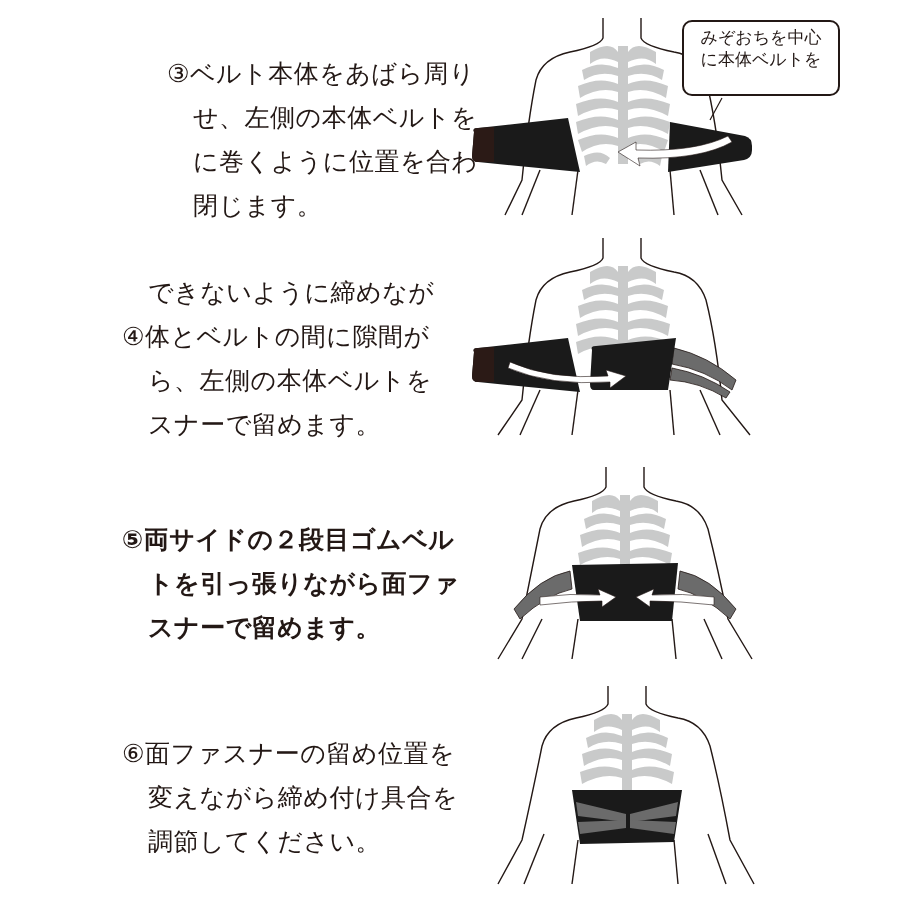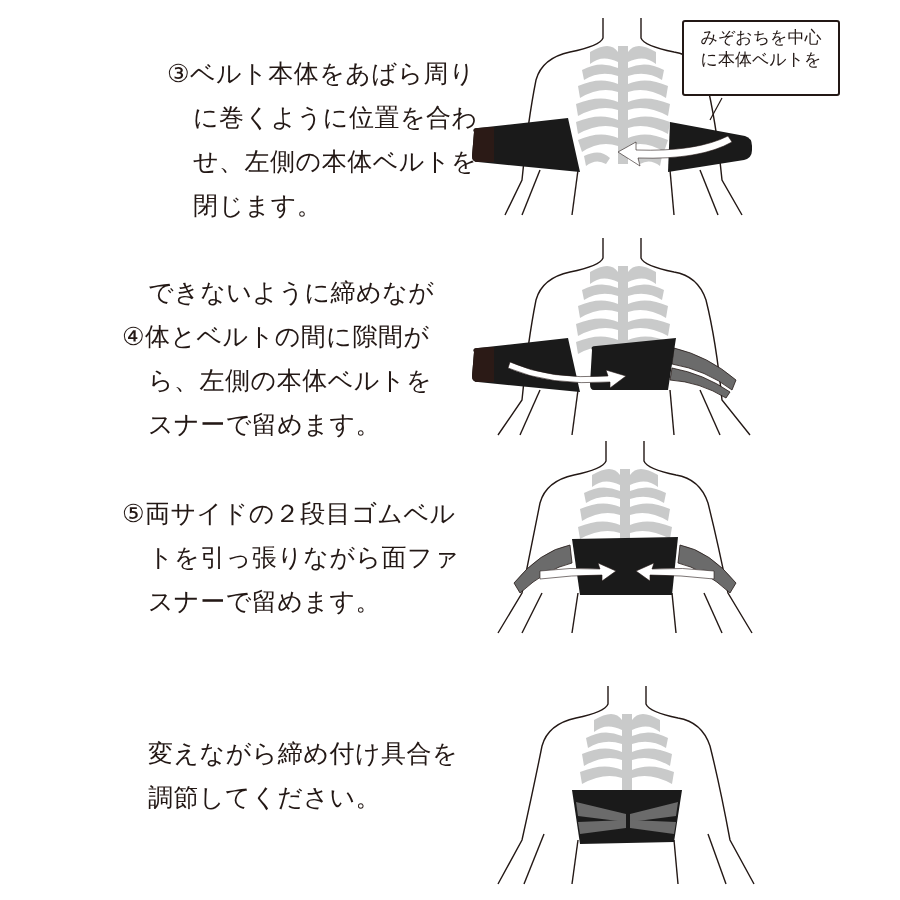--- a/index.html
+++ b/index.html
@@ -4,32 +4,32 @@
 <style>
   html, body { margin: 0; padding: 0; background: #ffffff; }
   body { width: 900px; height: 900px; position: relative; overflow: hidden;
          font-family: "DejaVu Sans", "Liberation Sans", sans-serif; color: #231815; }
   .step { position: absolute; left: 0; width: 900px; }
   .step-text { position: absolute; left: 122px; font-size: 25px; line-height: 44px; letter-spacing: 0.5px; }
   .step-text .line { display: block; white-space: nowrap; }
   .step-text .indent { padding-left: 26px; }
   .illus { position: absolute; left: 460px; width: 300px; height: 220px; }
   .callout { position: absolute; left: 682px; top: 20px; width: 158px; height: 76px;
-             border: 2px solid #231815; background: #fff; border-radius: 3px;
+             border: 2px solid #231815; background: #fff; border-radius: 10px;
              font-size: 17px; line-height: 22px; text-align: center; padding-top: 4px; box-sizing: border-box; }
   .callout span { display: block; white-space: nowrap; }
 </style>
 </head>
 <body>
 
 <div class="step" style="top:0;height:225px;">
   <div class="step-text" style="top:52px;margin-left:45px;">
     <span class="line"><span>③</span><span>ベルト本体をあばら周り</span></span>
+    <span class="line indent">せ、左側の本体ベルトを</span>
     <span class="line indent">に巻くように位置を合わ</span>
-    <span class="line indent">せ、左側の本体ベルトを</span>
     <span class="line indent">閉じます。</span>
   </div>
   <svg class="illus" style="top:10px;" viewBox="0 0 300 220" width="300" height="220">
     <g fill="none" stroke="#231815" stroke-width="1.4">
       <path d="M143 8 L143 28 Q140 36 110 42 Q82 48 76 70 Q68 110 62 170 L45 205"></path>
       <path d="M181 8 L181 28 Q184 36 214 42 Q238 46 246 70 Q256 110 262 170 L282 205"></path>
       <path d="M80 160 L62 205"></path>
         <path d="M240 160 L258 205"></path>
       <path d="M118 160 L112 205"></path>
         <path d="M210 160 L214 205"></path>
@@ -104,21 +104,21 @@
       <path d="M14 122 Q12 118 18 118 L108 108 L120 162 L18 152 Q12 152 12 146 Z" fill="#1a1a1a"></path>
       <path d="M14 122 Q12 118 18 118 L34 117 L34 152 L18 152 Q12 152 12 146 Z" fill="#2b1a16"></path>
       <path d="M132 120 Q130 116 136 116 L216 108 L208 160 L134 160 Q130 160 130 154 Z" fill="#1a1a1a"></path>
     </g>
     <g>
       <path d="M50 132 Q90 150 148 146 L146 140 L166 146 L150 158 L150 152 Q90 156 48 138 Z" fill="#ffffff" stroke="#231815" stroke-width="0.6"></path>
     </g>
   </svg>
 </div>
 
-<div class="step" style="top:428px;height:220px;">
+<div class="step" style="top:454px;height:220px;font-weight:bold;">
   <div class="step-text" style="top:64px;">
     <span class="line"><span>⑤</span><span>両サイドの２段目ゴムベル</span></span>
     <span class="line indent">トを引っ張りながら面ファ</span>
     <span class="line indent">スナーで留めます。</span>
   </div>
   <svg class="illus" style="top:5px;" viewBox="0 0 300 220" width="300" height="220">
     <g fill="none" stroke="#231815" stroke-width="1.4">
       <path d="M146 8 L146 28 Q143 36 114 42 Q86 48 80 70 Q72 110 62 160 L38 200"></path>
       <path d="M184 8 L184 28 Q187 36 216 42 Q240 46 248 70 Q258 110 268 160 L292 200"></path>
       <path d="M82 160 L62 200"></path>
@@ -146,20 +146,21 @@
     </g>
     <g>
       <path d="M80 138 Q110 134 140 136 L138 130 L156 138 L142 148 L142 142 Q112 142 80 146 Z" fill="#ffffff" stroke="#231815" stroke-width="0.6"></path>
       <path d="M254 138 Q222 134 192 136 L194 130 L176 138 L190 148 L190 142 Q220 142 254 146 Z" fill="#ffffff" stroke="#231815" stroke-width="0.6"></path>
     </g>
   </svg>
 </div>
 
 <div class="step" style="top:670px;height:230px;">
   <div class="step-text" style="top:62px;">
+    <span class="line"><span>⑥</span><span>面ファスナーの留め位置を</span></span>
     <span class="line indent">変えながら締め付け具合を</span>
     <span class="line indent">調節してください。</span>
   </div>
   <svg class="illus" style="top:0;" viewBox="0 0 300 220" width="300" height="220">
     <g fill="none" stroke="#231815" stroke-width="1.4">
       <path d="M148 16 L148 34 Q145 42 116 48 Q88 54 82 76 Q74 116 62 170 L38 214"></path>
       <path d="M186 16 L186 34 Q189 42 218 48 Q242 52 250 76 Q260 116 270 170 L294 214"></path>
       <path d="M84 164 L64 214"></path>
         <path d="M248 164 L266 214"></path>
       <path d="M118 170 L112 214"></path>

